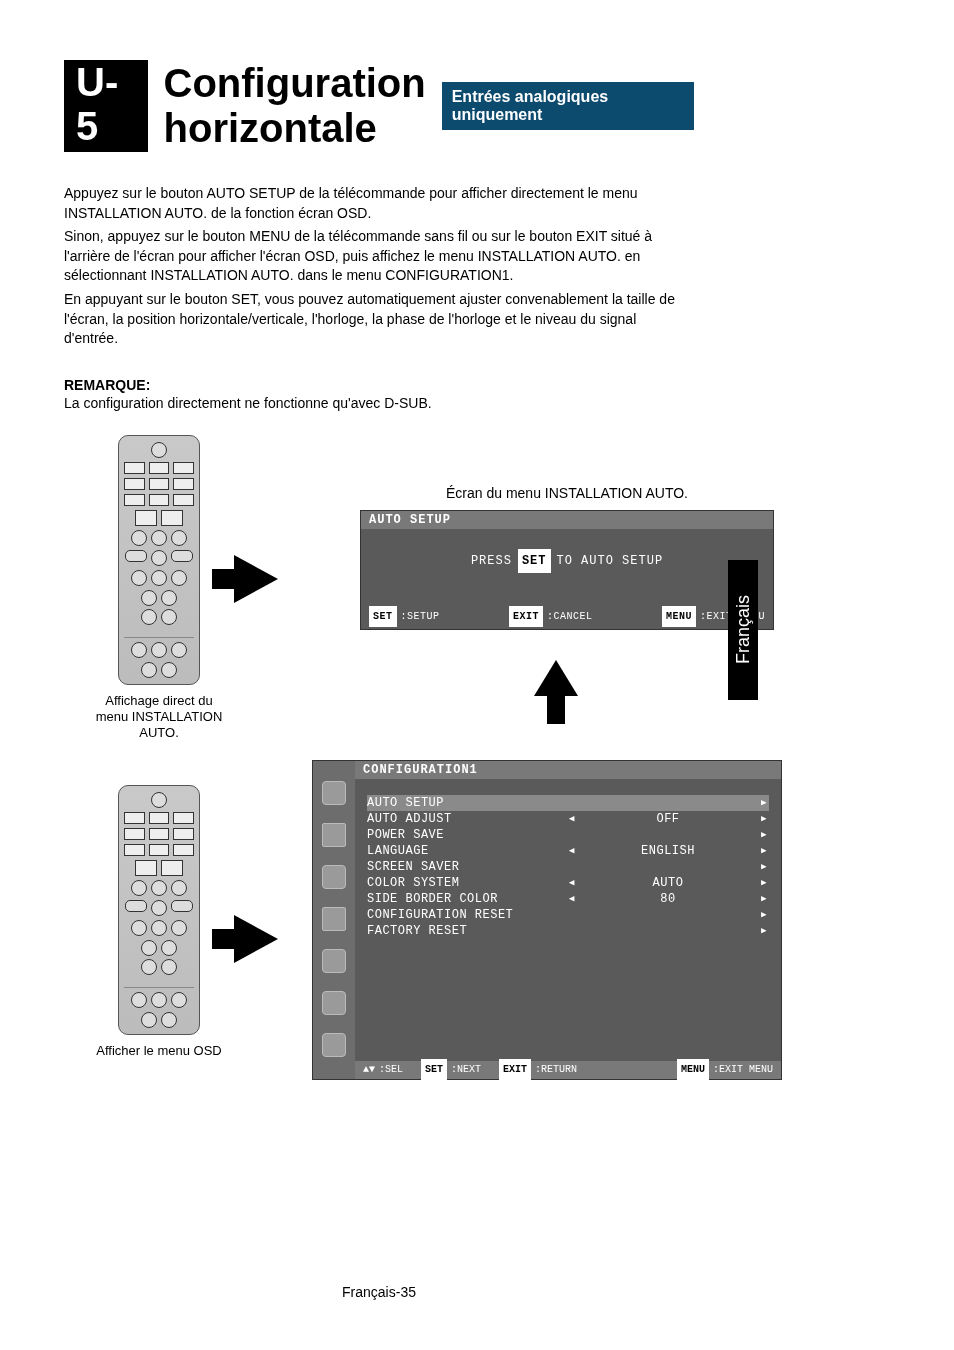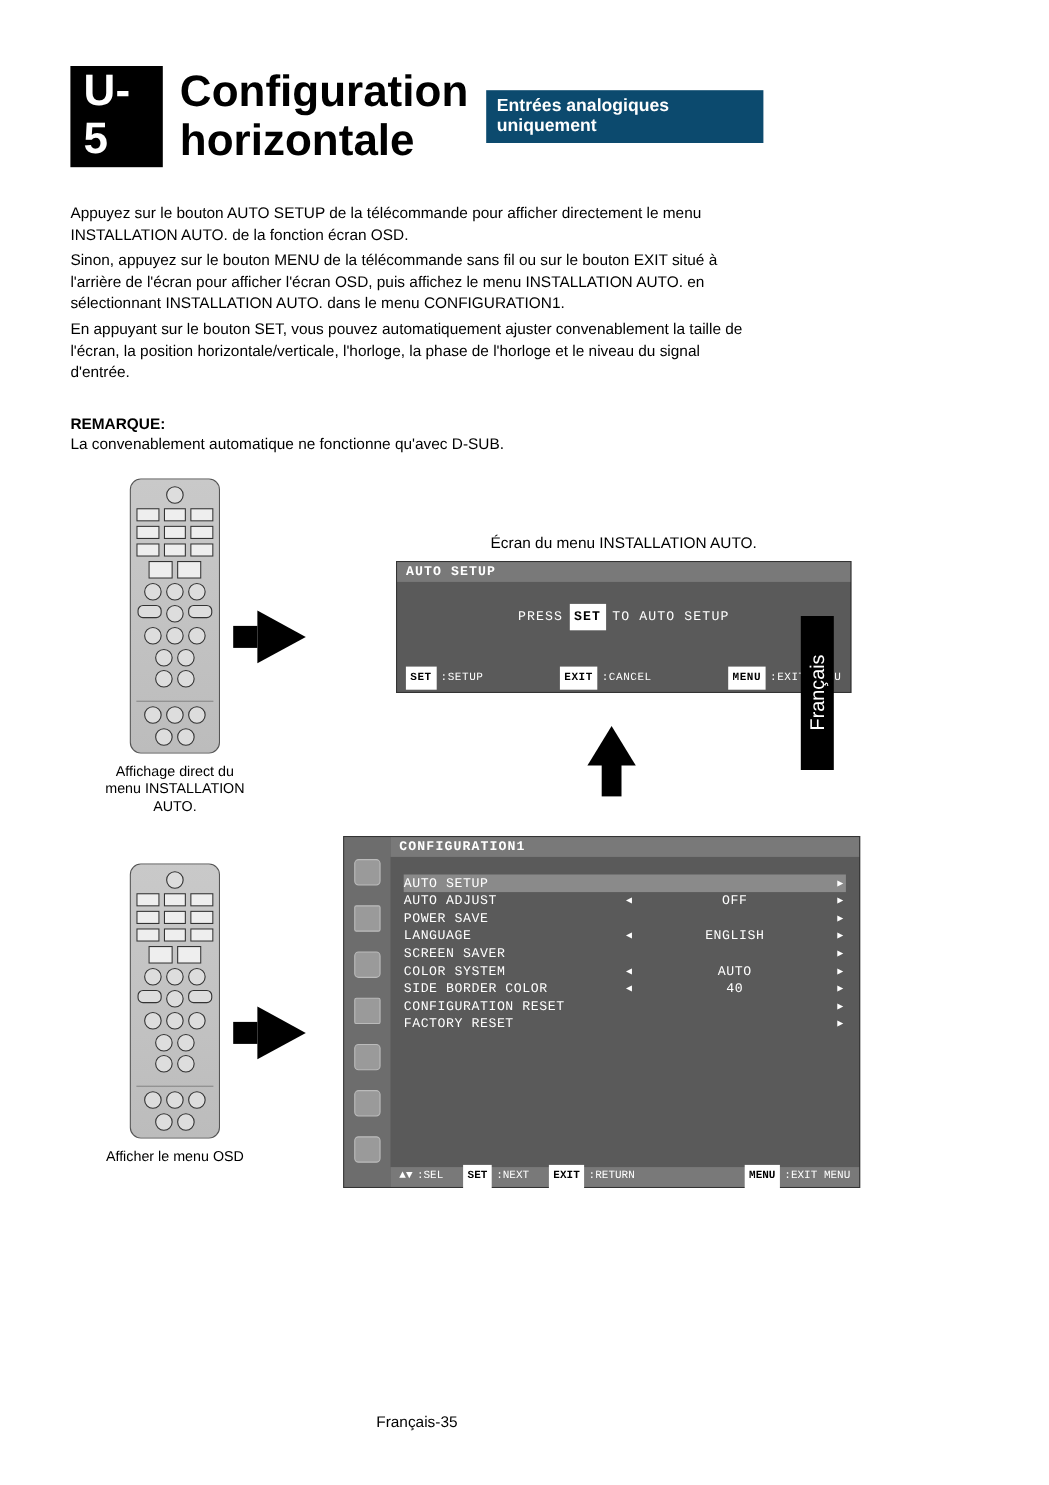--- a/index.html
+++ b/index.html
@@ -318,21 +318,21 @@
     <div class="banner">Entrées analogiques uniquement</div>
   </div>
 
   <div class="body-text">
     <p>Appuyez sur le bouton AUTO SETUP de la télécommande pour afficher directement le menu INSTALLATION AUTO. de la fonction écran OSD.</p>
     <p>Sinon, appuyez sur le bouton MENU de la télécommande sans fil ou sur le bouton EXIT situé à l'arrière de l'écran pour afficher l'écran OSD, puis affichez le menu INSTALLATION AUTO. en sélectionnant INSTALLATION AUTO. dans le menu CONFIGURATION1.</p>
     <p>En appuyant sur le bouton SET, vous pouvez automatiquement ajuster convenablement la taille de l'écran, la position horizontale/verticale, l'horloge, la phase de l'horloge et le niveau du signal d'entrée.</p>
   </div>
 
   <span class="note-label">REMARQUE:</span>
-  <p class="note-text">La convenablement automatique ne fonctionne qu'avec D-SUB.</p>
+  <p class="note-text">La configuration directement ne fonctionne qu'avec D-SUB.</p>
 
   <div class="diagram">
 
     <div class="remote-wrap top">
       <div class="remote">
         <div class="pwr"></div>
         <div class="btn-row">
             <div class="btn-sm"></div>
             <div class="btn-sm"></div>
             <div class="btn-sm"></div>
@@ -529,21 +529,21 @@
             </div>
             <div class="conf-row">
               <span class="lbl">COLOR SYSTEM</span>
               <span class="lt">◀</span>
               <span class="val">AUTO</span>
               <span class="rt">▶</span>
             </div>
             <div class="conf-row">
               <span class="lbl">SIDE BORDER COLOR</span>
               <span class="lt">◀</span>
-              <span class="val">40</span>
+              <span class="val">80</span>
               <span class="rt">▶</span>
             </div>
             <div class="conf-row">
               <span class="lbl">CONFIGURATION RESET</span>
               <span class="lt"></span>
               <span class="val"></span>
               <span class="rt">▶</span>
             </div>
             <div class="conf-row">
               <span class="lbl">FACTORY RESET</span>

